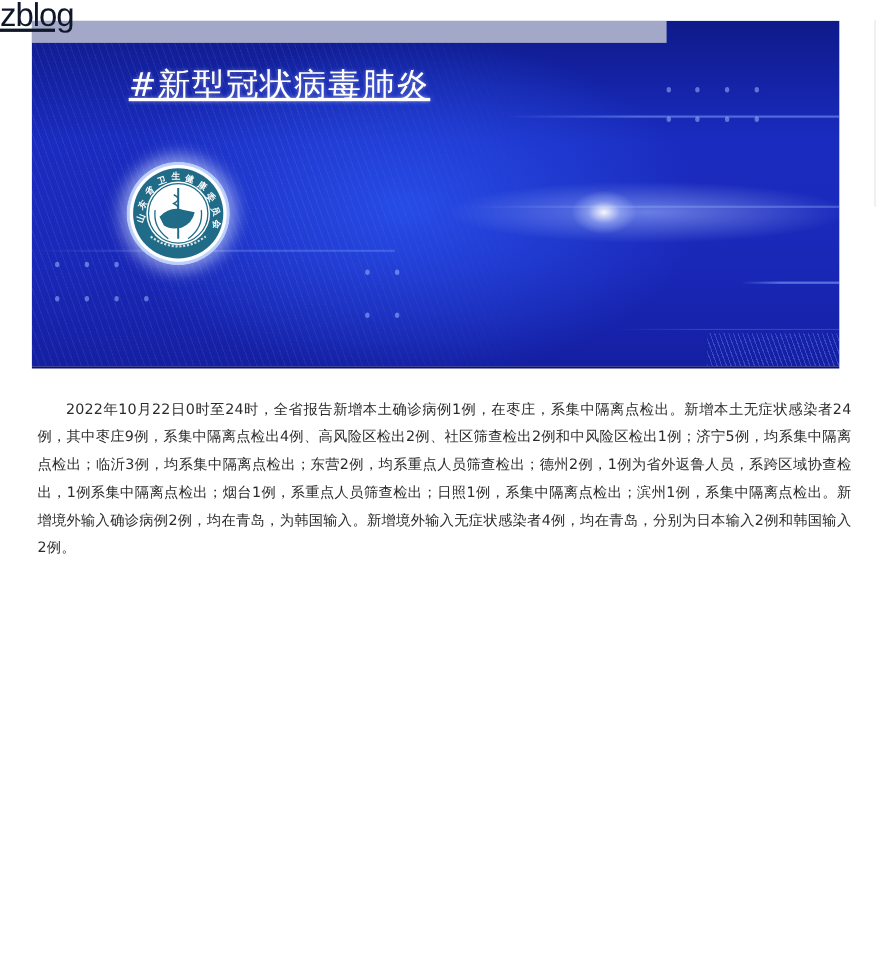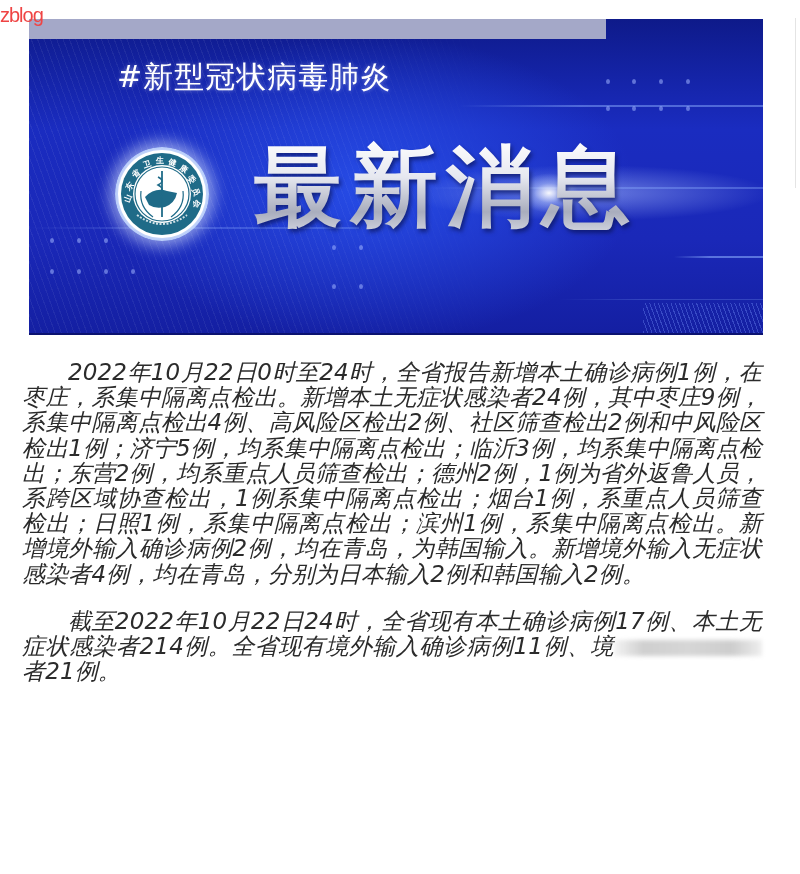--- a/index.html
+++ b/index.html
@@ -13,25 +13,26 @@
       position: relative;
       overflow: hidden;
       font-family: "DejaVu Sans", "Liberation Sans", sans-serif;
       color: #2a2a2a;
     }
     .watermark {
       position: absolute;
       left: 0;
       top: 0;
       font-family: "Liberation Sans", "DejaVu Sans", sans-serif;
-      font-size: 20px;
+      font-size: 30px;
       line-height: 30px;
-      color: #ef4444;
+      color: #0f172a;
       letter-spacing: -1px;
       z-index: 5;
+      text-decoration: underline;
     }
     .right-strip {
       position: absolute;
       left: 795px;
       top: 18px;
       width: 1px;
       height: 170px;
       background: #e4e4e4;
     }
     .banner {
@@ -81,20 +82,21 @@
     .banner .hashtag {
       position: absolute;
       left: 88px;
       top: 38px;
       font-size: 30px;
       font-weight: normal;
       color: #ffffff;
       letter-spacing: 1px;
       text-shadow: 0 0 4px rgba(255,255,255,0.4);
       white-space: nowrap;
+      text-decoration: underline;
     }
     .banner .headline {
       position: absolute;
       left: 225px;
       top: 118px;
       font-size: 88px;
       font-weight: bold;
       letter-spacing: 8px;
       line-height: 100px;
       white-space: nowrap;
@@ -119,27 +121,26 @@
       width: 94px;
       height: 94px;
       border-radius: 50%;
       background: radial-gradient(circle, #ffffff 0%, #e8f0ff 55%, rgba(200,220,255,0.9) 70%, rgba(120,150,255,0) 100%);
       box-shadow: 0 0 14px 6px rgba(220,230,255,0.55);
     }
     .logo svg { position: absolute; left: 0; top: 0; }
 
     .article {
       position: absolute;
-      left: 22px;
+      left: 34px;
       top: 360px;
       width: 740px;
-      font-size: 23px;
+      font-size: 13px;
       line-height: 25.2px;
       color: #2b2b2b;
-      font-style: italic;
     }
     .article p {
       margin: 0;
       text-indent: 2em;
       text-align: justify;
       letter-spacing: 0.15px;
     }
     .article p + p { margin-top: 22px; }
     .blur {
       display: inline-block;
@@ -210,19 +211,17 @@
         <text x="64" y="22" transform="rotate(32 64 22)">康</text>
         <text x="72" y="31" transform="rotate(50 72 31)">委</text>
         <text x="77" y="42" transform="rotate(68 77 42)">员</text>
         <text x="79" y="53" transform="rotate(85 79 53)">会</text>
       </g>
       <path d="M22 68 Q47 86 72 68" fill="none" stroke="#ffffff" stroke-width="2" stroke-dasharray="2 1.5" opacity="0.8"></path>
     </svg>
   </div>
 
   <div class="flare"></div>
-  <div class="headline">最新消息</div>
 </div>
 
 <div class="article">
   <p>2022年10月22日0时至24时，全省报告新增本土确诊病例1例，在枣庄，系集中隔离点检出。新增本土无症状感染者24例，其中枣庄9例，系集中隔离点检出4例、高风险区检出2例、社区筛查检出2例和中风险区检出1例；济宁5例，均系集中隔离点检出；临沂3例，均系集中隔离点检出；东营2例，均系重点人员筛查检出；德州2例，1例为省外返鲁人员，系跨区域协查检出，1例系集中隔离点检出；烟台1例，系重点人员筛查检出；日照1例，系集中隔离点检出；滨州1例，系集中隔离点检出。新增境外输入确诊病例2例，均在青岛，为韩国输入。新增境外输入无症状感染者4例，均在青岛，分别为日本输入2例和韩国输入2例。</p>
-  <p><span>截至2022年10月22日24时，全省现有本土确诊病例17例、本土无症状感染者214例。全省现有境外输入确诊病例11例、境</span><span class="blur"></span><span>者21例。</span></p>
 </div>
 
 </body></html>

